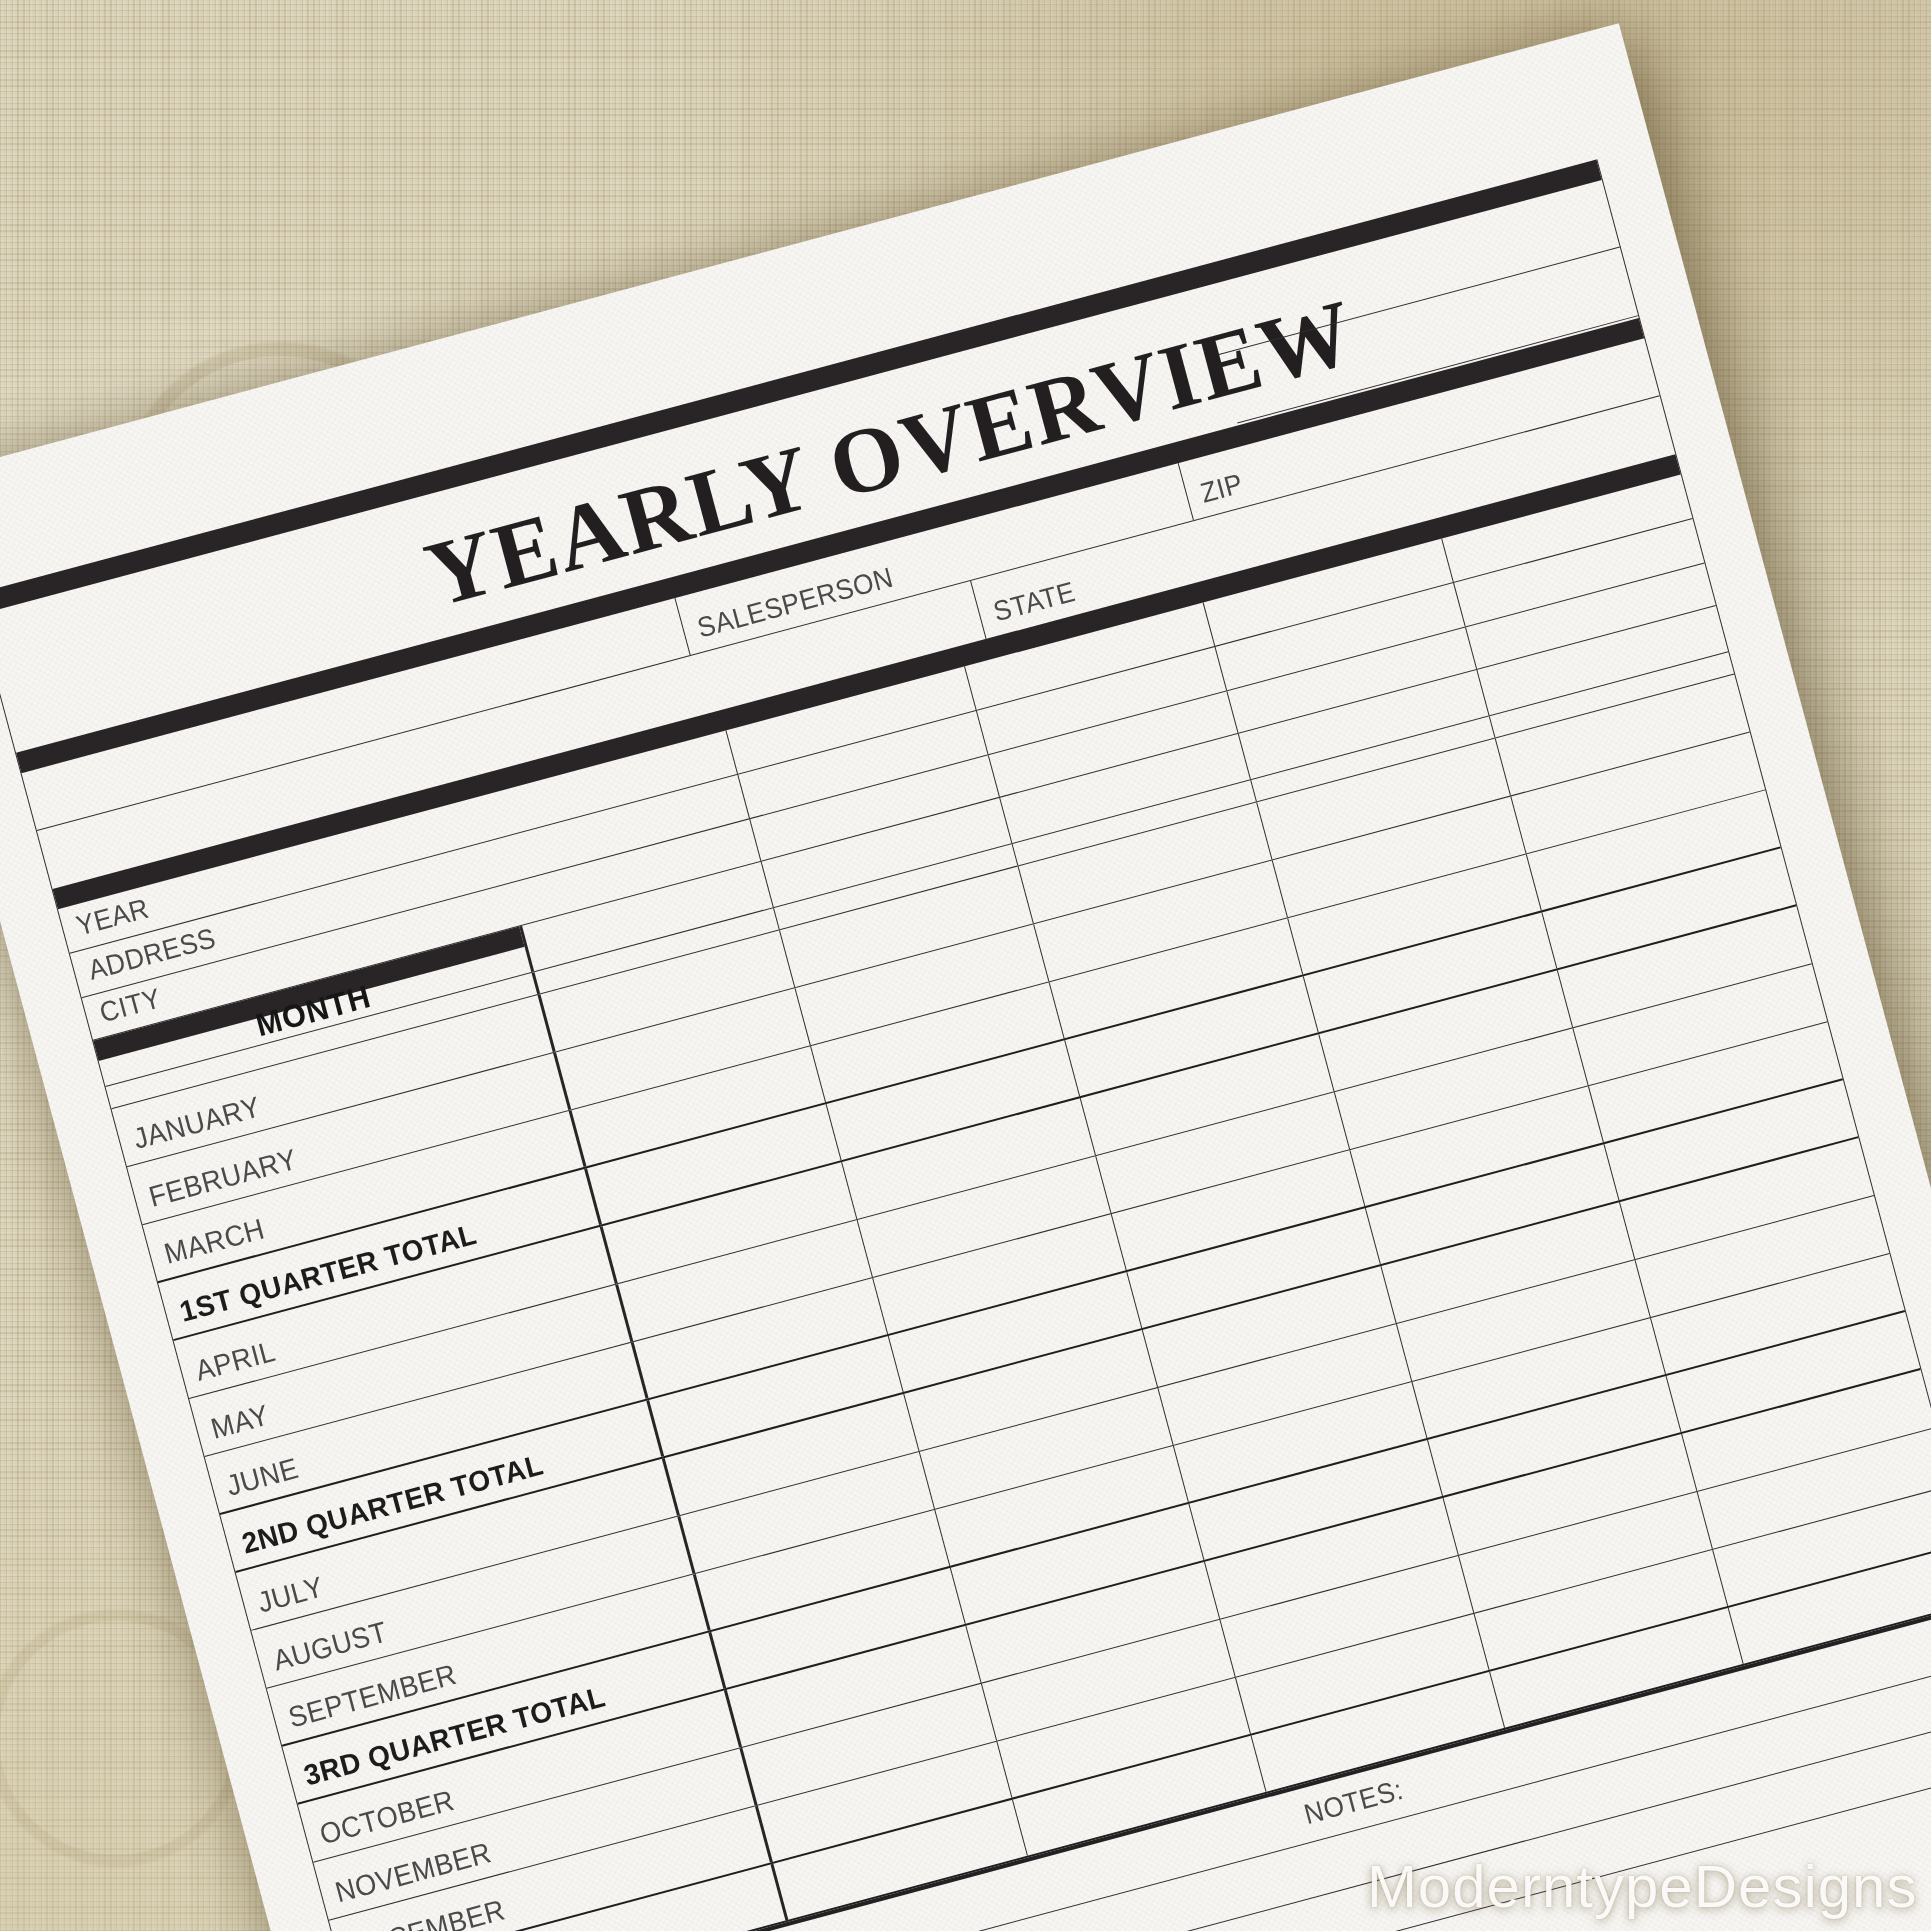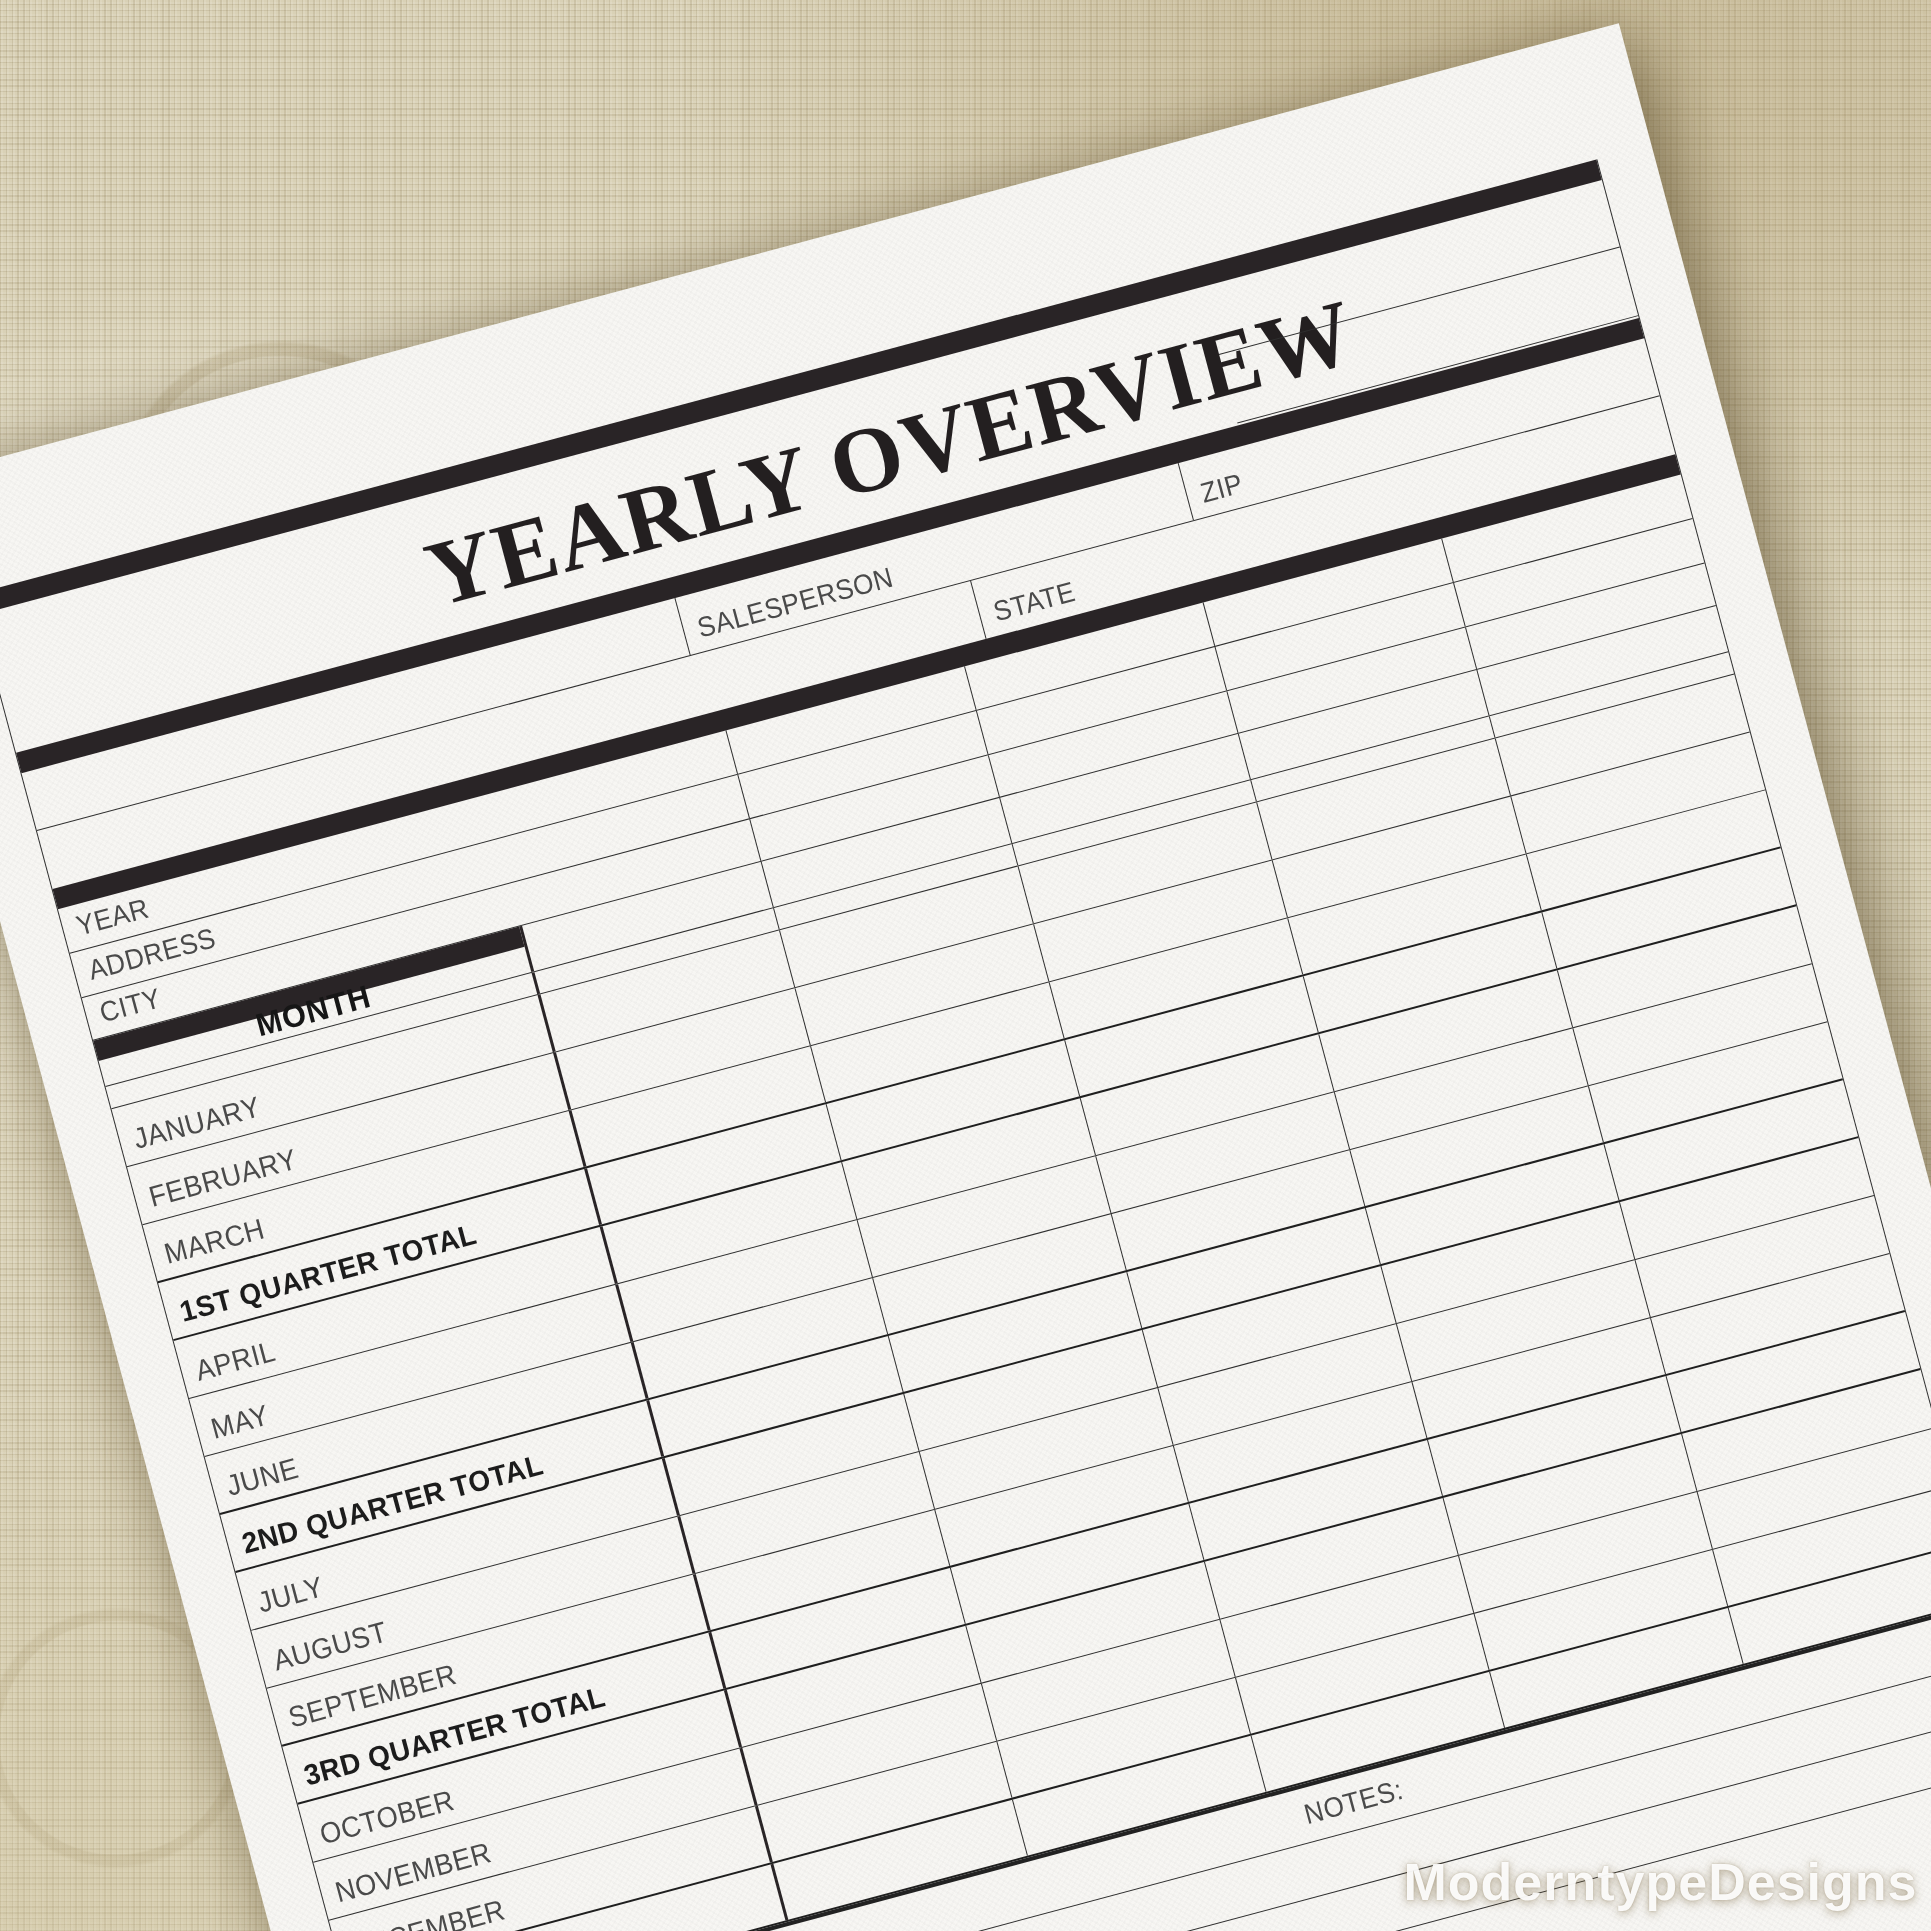--- a/index.html
+++ b/index.html
@@ -88,21 +88,21 @@
 
   
   .notes{position:relative;height:348px;}
   .nline{position:absolute;left:0;right:0;height:0;border-top:1.9px solid #2f2f2f;}
   .nl1{top:54px;} .nl2{top:108px;} .nl3{top:162px;}
   .notes-label{position:absolute;left:956px;top:7.7px;height:42px;display:flex;align-items:flex-end;}
 
   
   .watermark{
     position:absolute;right:13.5px;top:1852px;
-    font-size:52px;font-weight:700;letter-spacing:1px;
+    font-size:60px;font-weight:400;letter-spacing:1px;
     color:rgba(255,255,255,.93);
     text-shadow:0 1.9px 9.7px rgba(120,100,60,.55), 0 0 1.9px rgba(120,100,60,.35);
     white-space:nowrap;
   }
 </style>
 </head>
 <body>
 
 <div class="bg"></div>
 

